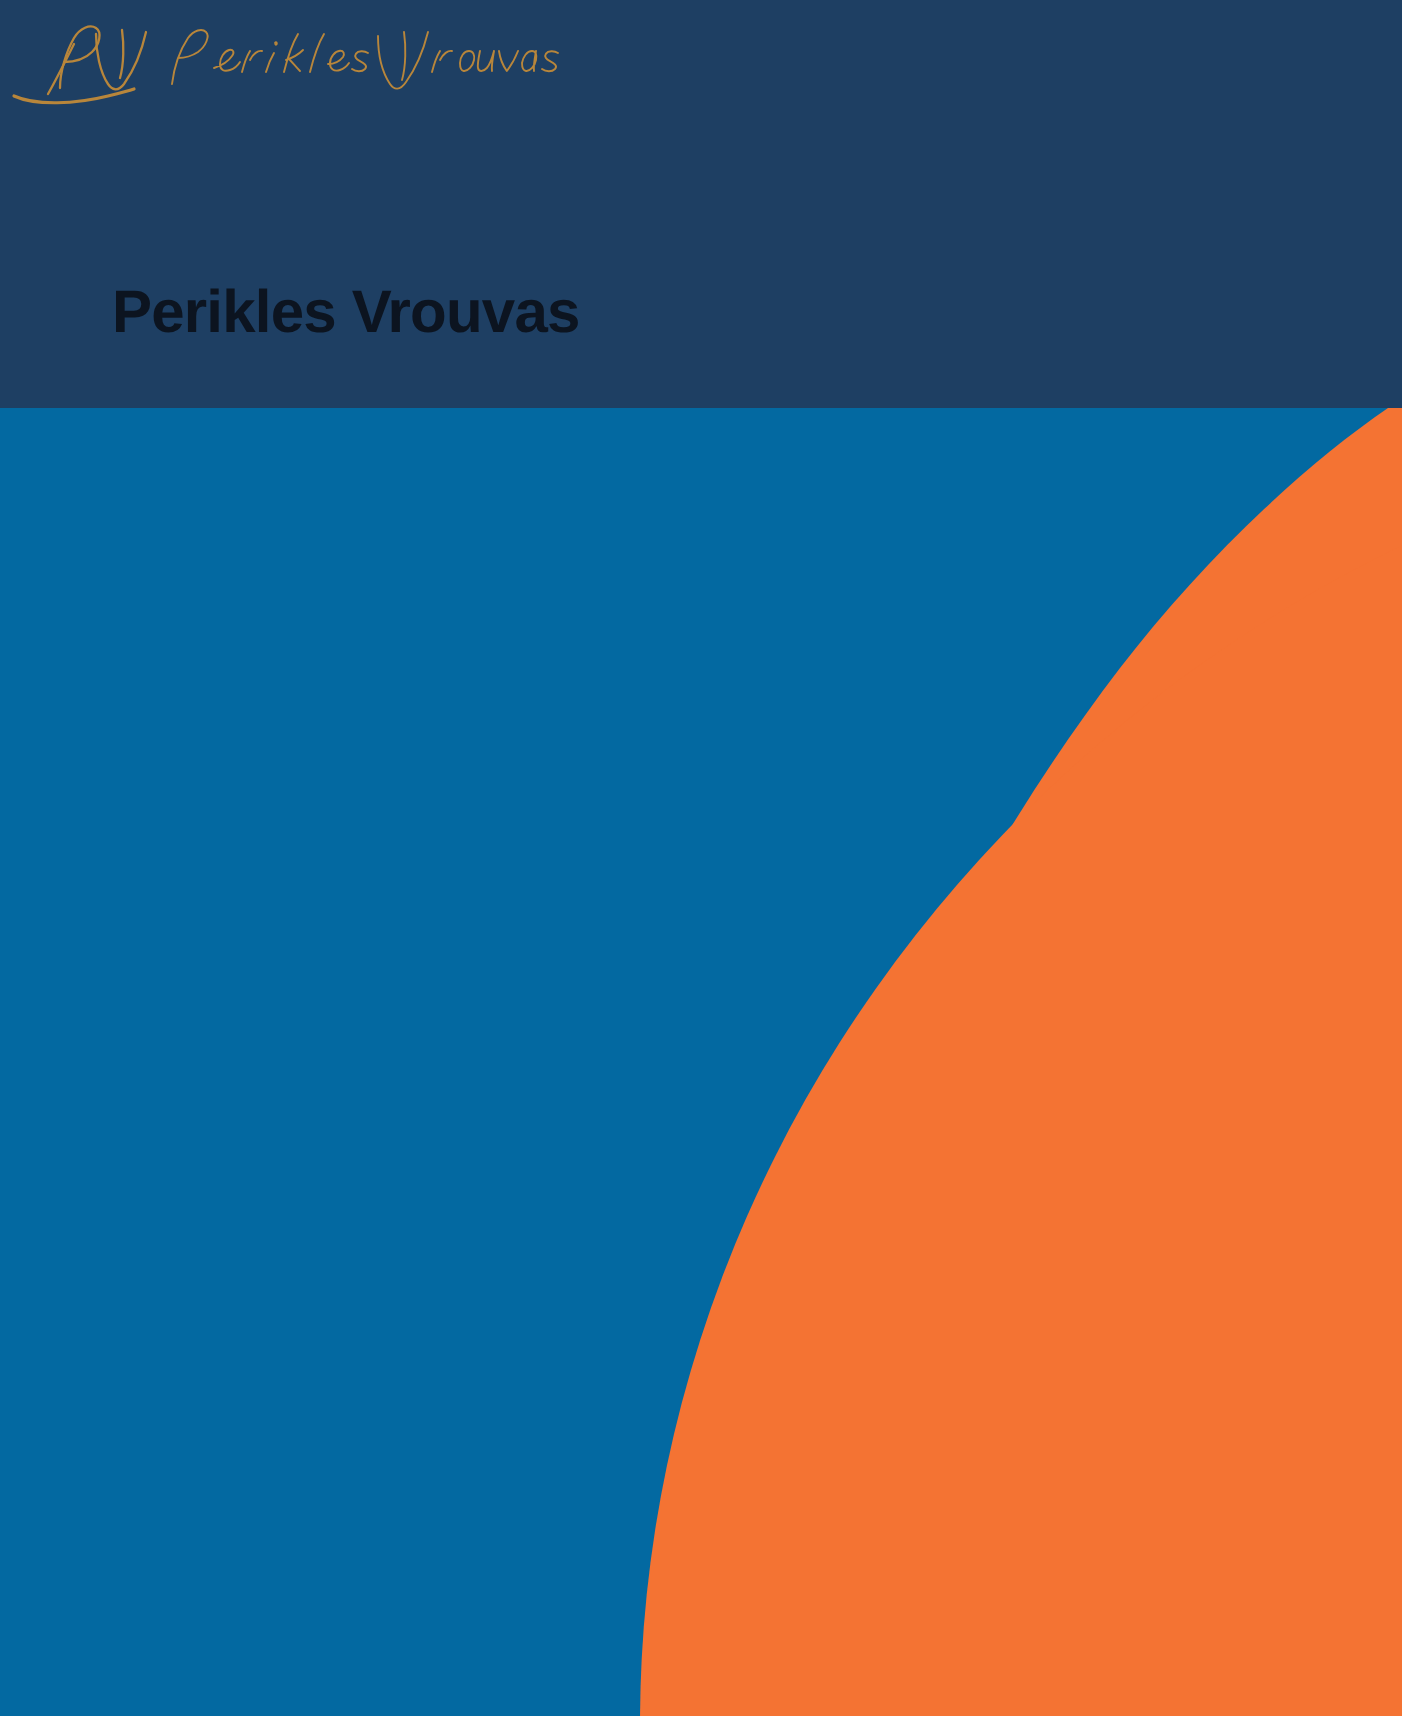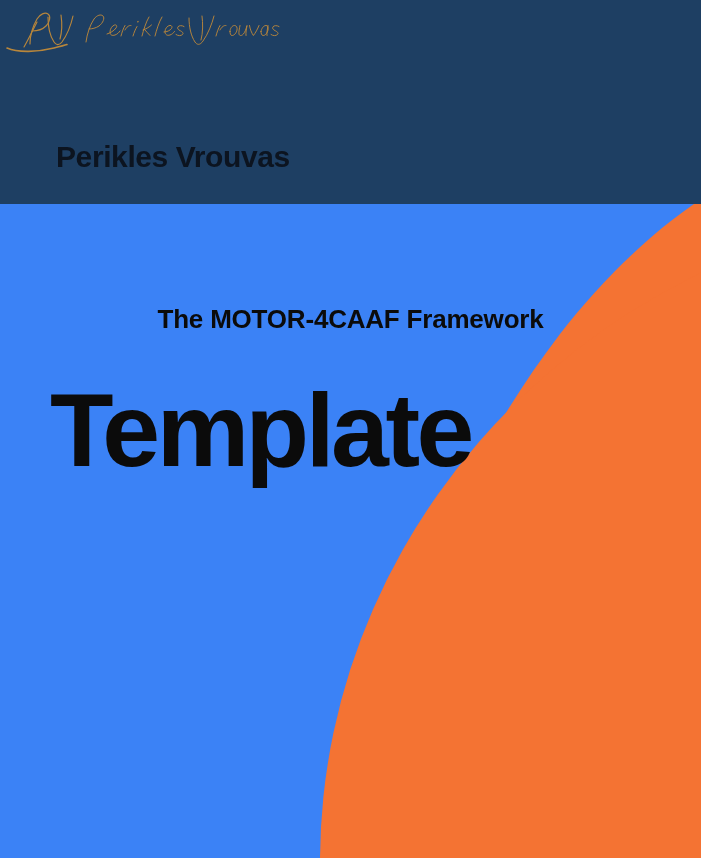--- a/index.html
+++ b/index.html
@@ -5,21 +5,21 @@
   html, body {
     margin: 0;
     padding: 0;
     background: #ffffff;
   }
   #page {
     position: relative;
     width: 701px;
     height: 858px;
     overflow: hidden;
-    background: #3b82f6;
+    background: #0369a1;
     font-family: "Liberation Sans", sans-serif;
   }
 
   
   #header-band {
     position: absolute;
     left: 0;
     top: 0;
     width: 701px;
     height: 204px;
@@ -137,18 +137,14 @@
 
   <h2 id="author-name">Perikles Vrouvas</h2>
 
   <div id="orange-shape">
     <svg width="701" height="654" viewBox="0 0 701 654" xmlns="http://www.w3.org/2000/svg" aria-hidden="true">
       <path d="M694 0 L701 0 L701 654 L348 654 C360 520 430 300 560 130 C600 78 650 30 694 0 Z" fill="#F47333"></path>
       <ellipse cx="1020" cy="658" rx="700" ry="662" fill="#F47333"></ellipse>
     </svg>
   </div>
 
-  <div id="cover-text">
-    <p id="framework-subtitle">The MOTOR-4CAAF Framework</p>
-    <h1 id="doc-title">Template</h1>
-  </div>
 
 </div>
 
 </body></html>

